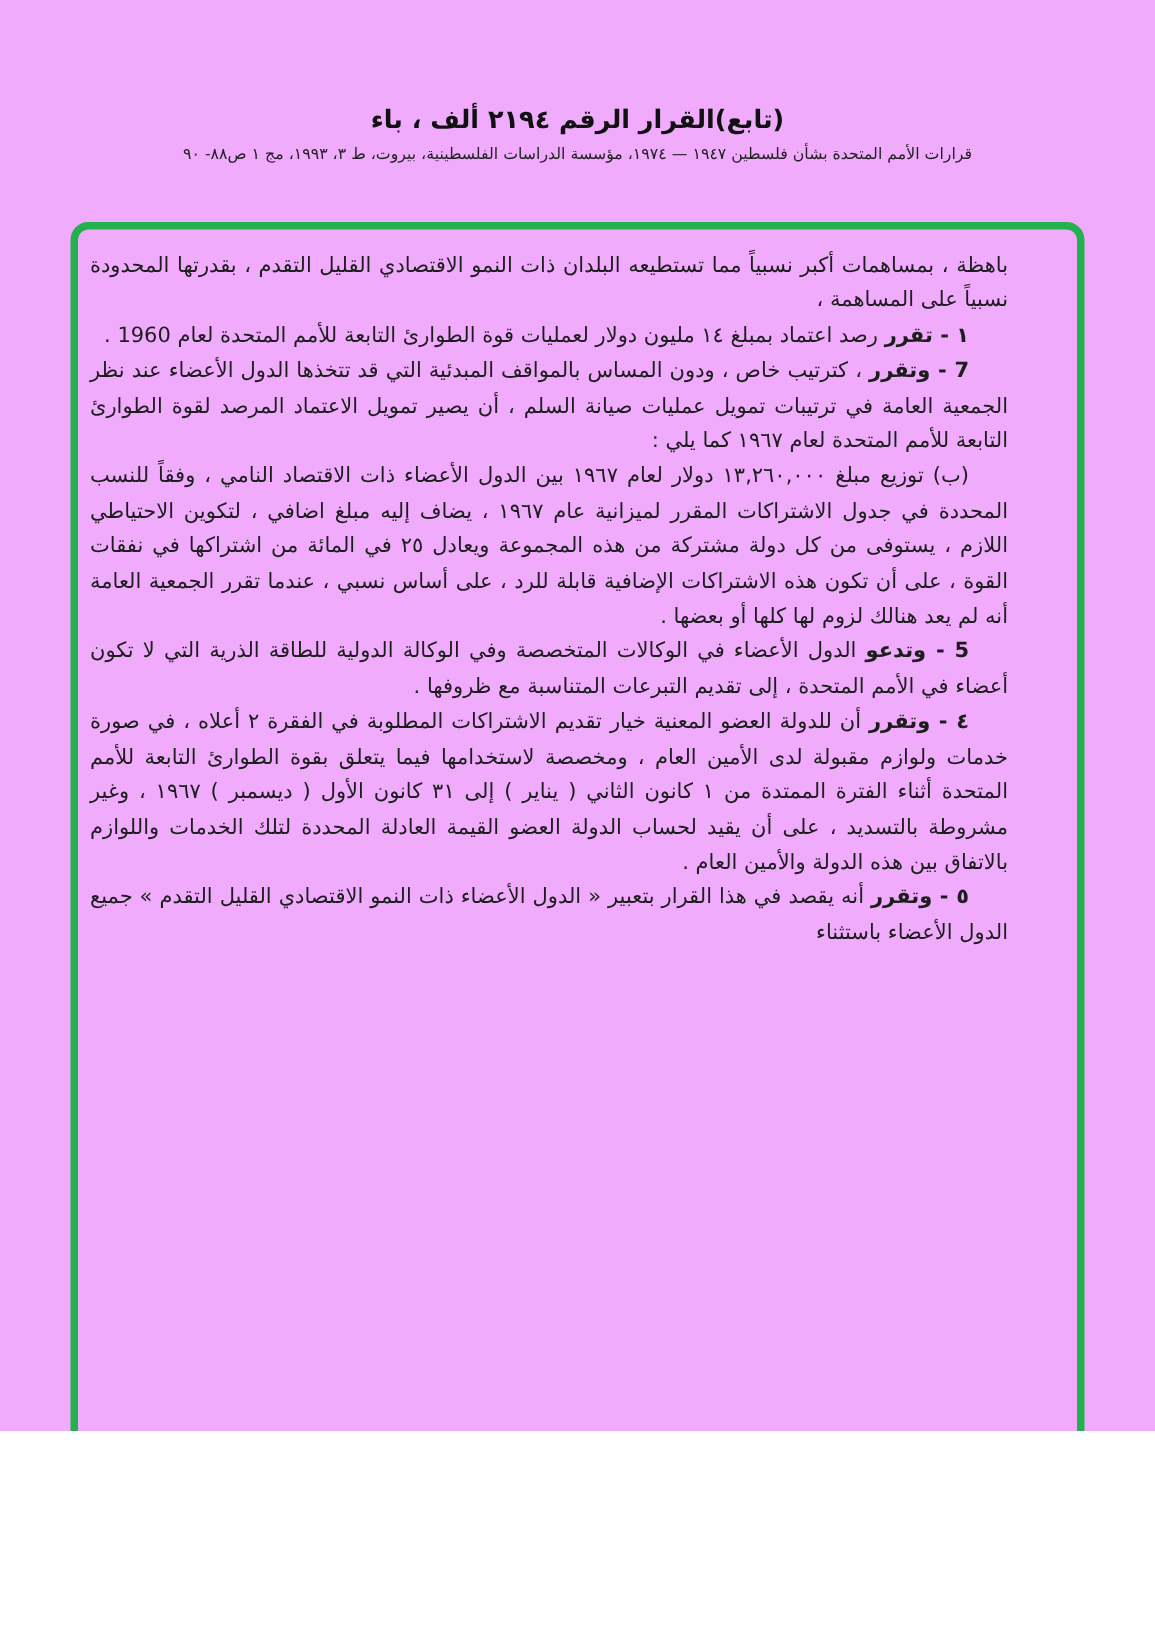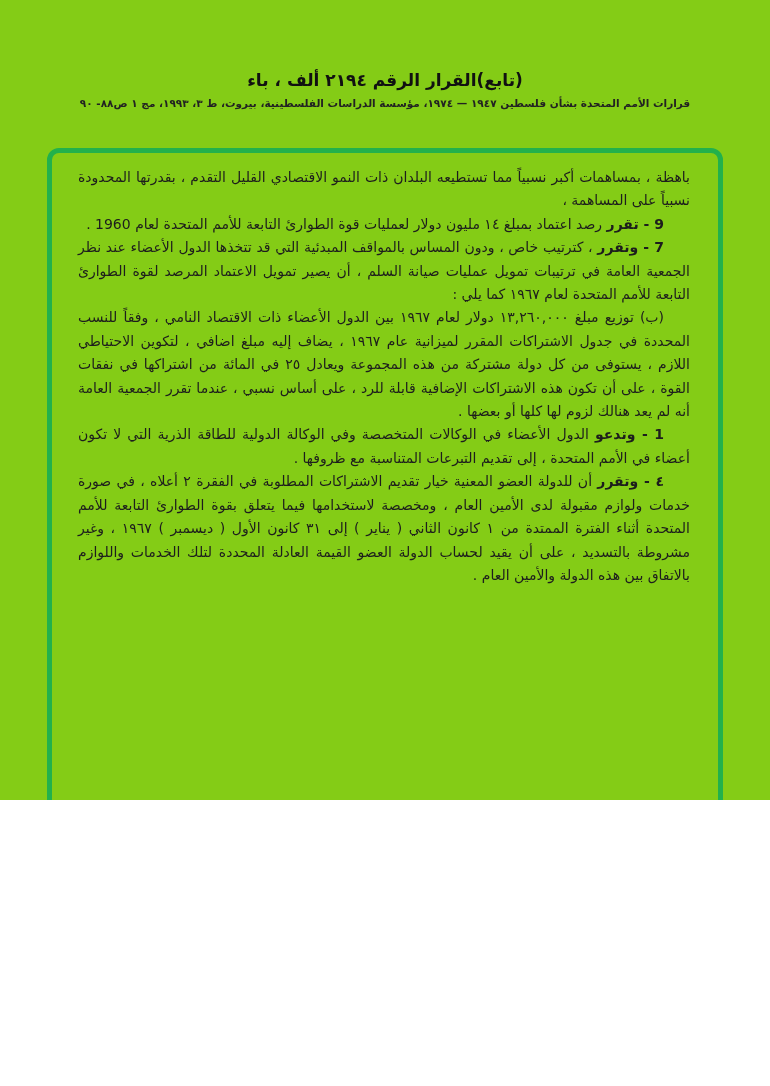--- a/index.html
+++ b/index.html
@@ -3,22 +3,22 @@
 <meta charset="utf-8">
 <style>
   html, body {
     margin: 0;
     padding: 0;
     background: #ffffff;
   }
   .page {
     position: relative;
     width: 770px;
-    height: 800px;
-    background: #84cc16;
+    height: 954px;
+    background: #f0abfc;
     font-family: "DejaVu Sans", sans-serif;
     color: #1c1c1c;
     overflow: hidden;
   }
   .doc-header {
     position: absolute;
     top: 70px;
     left: 0;
     right: 0;
     text-align: center;
@@ -26,38 +26,38 @@
   }
   .doc-title {
     font-size: 17px;
     font-weight: bold;
     color: #111;
     letter-spacing: 0;
   }
   .doc-source {
     margin-top: 7px;
     font-size: 10.5px;
-    font-weight: bold;
+    font-weight: normal;
     color: #222;
   }
   .doc-frame {
     position: absolute;
     left: 47px;
     top: 148px;
     width: 676px;
     height: 892px;
     border: 5px solid #22b14c;
     border-radius: 12px;
     box-sizing: border-box;
     background: transparent;
   }
   .doc-content {
     position: absolute;
     top: 166px;
-    left: 78px;
+    left: 60px;
     width: 612px;
     direction: rtl;
     text-align: justify;
     font-size: 14px;
     line-height: 23.4px;
     color: #1d1d1d;
   }
   .doc-content p {
     margin: 0;
     padding: 0;
@@ -91,31 +91,34 @@
     <div class="doc-source">قرارات الأمم المتحدة بشأن فلسطين ١٩٤٧ — ١٩٧٤، مؤسسة الدراسات الفلسطينية، بيروت، ط ٣، ١٩٩٣، مج ١ ص٨٨- ٩٠</div>
   </div>
 
   <div class="doc-frame" style="border-color: rgb(34, 177, 76);"></div>
 
   <div class="doc-content">
     <p class="no-indent">
       <span class="lead"></span><span>باهظة ، بمساهمات أكبر نسبياً مما تستطيعه البلدان ذات النمو الاقتصادي القليل التقدم ، بقدرتها المحدودة نسبياً على المساهمة ،</span>
     </p>
     <p>
-      <span class="lead">9 - تقرر</span><span> رصد اعتماد بمبلغ ١٤ مليون دولار لعمليات قوة الطوارئ التابعة للأمم المتحدة لعام 1960 .</span>
+      <span class="lead">١ - تقرر</span><span> رصد اعتماد بمبلغ ١٤ مليون دولار لعمليات قوة الطوارئ التابعة للأمم المتحدة لعام 1960 .</span>
     </p>
     <p>
       <span class="lead">7 - وتقرر</span><span> ، كترتيب خاص ، ودون المساس بالمواقف المبدئية التي قد تتخذها الدول الأعضاء عند نظر الجمعية العامة في ترتيبات تمويل عمليات صيانة السلم ، أن يصير تمويل الاعتماد المرصد لقوة الطوارئ التابعة للأمم المتحدة لعام ١٩٦٧ كما يلي :</span>
     </p>
     <p>
       <span class="lead"></span><span>(ب) توزيع مبلغ ١٣,٢٦٠,٠٠٠ دولار لعام ١٩٦٧ بين الدول الأعضاء ذات الاقتصاد النامي ، وفقاً للنسب المحددة في جدول الاشتراكات المقرر لميزانية عام ١٩٦٧ ، يضاف إليه مبلغ اضافي ، لتكوين الاحتياطي اللازم ، يستوفى من كل دولة مشتركة من هذه المجموعة ويعادل ٢٥ في المائة من اشتراكها في نفقات القوة ، على أن تكون هذه الاشتراكات الإضافية قابلة للرد ، على أساس نسبي ، عندما تقرر الجمعية العامة أنه لم يعد هنالك لزوم لها كلها أو بعضها .</span>
     </p>
     <p>
-      <span class="lead">1 - وتدعو</span><span> الدول الأعضاء في الوكالات المتخصصة وفي الوكالة الدولية للطاقة الذرية التي لا تكون أعضاء في الأمم المتحدة ، إلى تقديم التبرعات المتناسبة مع ظروفها .</span>
+      <span class="lead">5 - وتدعو</span><span> الدول الأعضاء في الوكالات المتخصصة وفي الوكالة الدولية للطاقة الذرية التي لا تكون أعضاء في الأمم المتحدة ، إلى تقديم التبرعات المتناسبة مع ظروفها .</span>
     </p>
     <p>
       <span class="lead">٤ - وتقرر</span><span> أن للدولة العضو المعنية خيار تقديم الاشتراكات المطلوبة في الفقرة ٢ أعلاه ، في صورة خدمات ولوازم مقبولة لدى الأمين العام ، ومخصصة لاستخدامها فيما يتعلق بقوة الطوارئ التابعة للأمم المتحدة أثناء الفترة الممتدة من ١ كانون الثاني ( يناير ) إلى ٣١ كانون الأول ( ديسمبر ) ١٩٦٧ ، وغير مشروطة بالتسديد ، على أن يقيد لحساب الدولة العضو القيمة العادلة المحددة لتلك الخدمات واللوازم بالاتفاق بين هذه الدولة والأمين العام .</span>
+    </p>
+    <p>
+      <span class="lead">٥ - وتقرر</span><span> أنه يقصد في هذا القرار بتعبير « الدول الأعضاء ذات النمو الاقتصادي القليل التقدم » جميع الدول الأعضاء باستثناء</span>
     </p>
   </div>
 
   <div class="page-number">٢</div>
 
 </div>
 
 </body></html>

